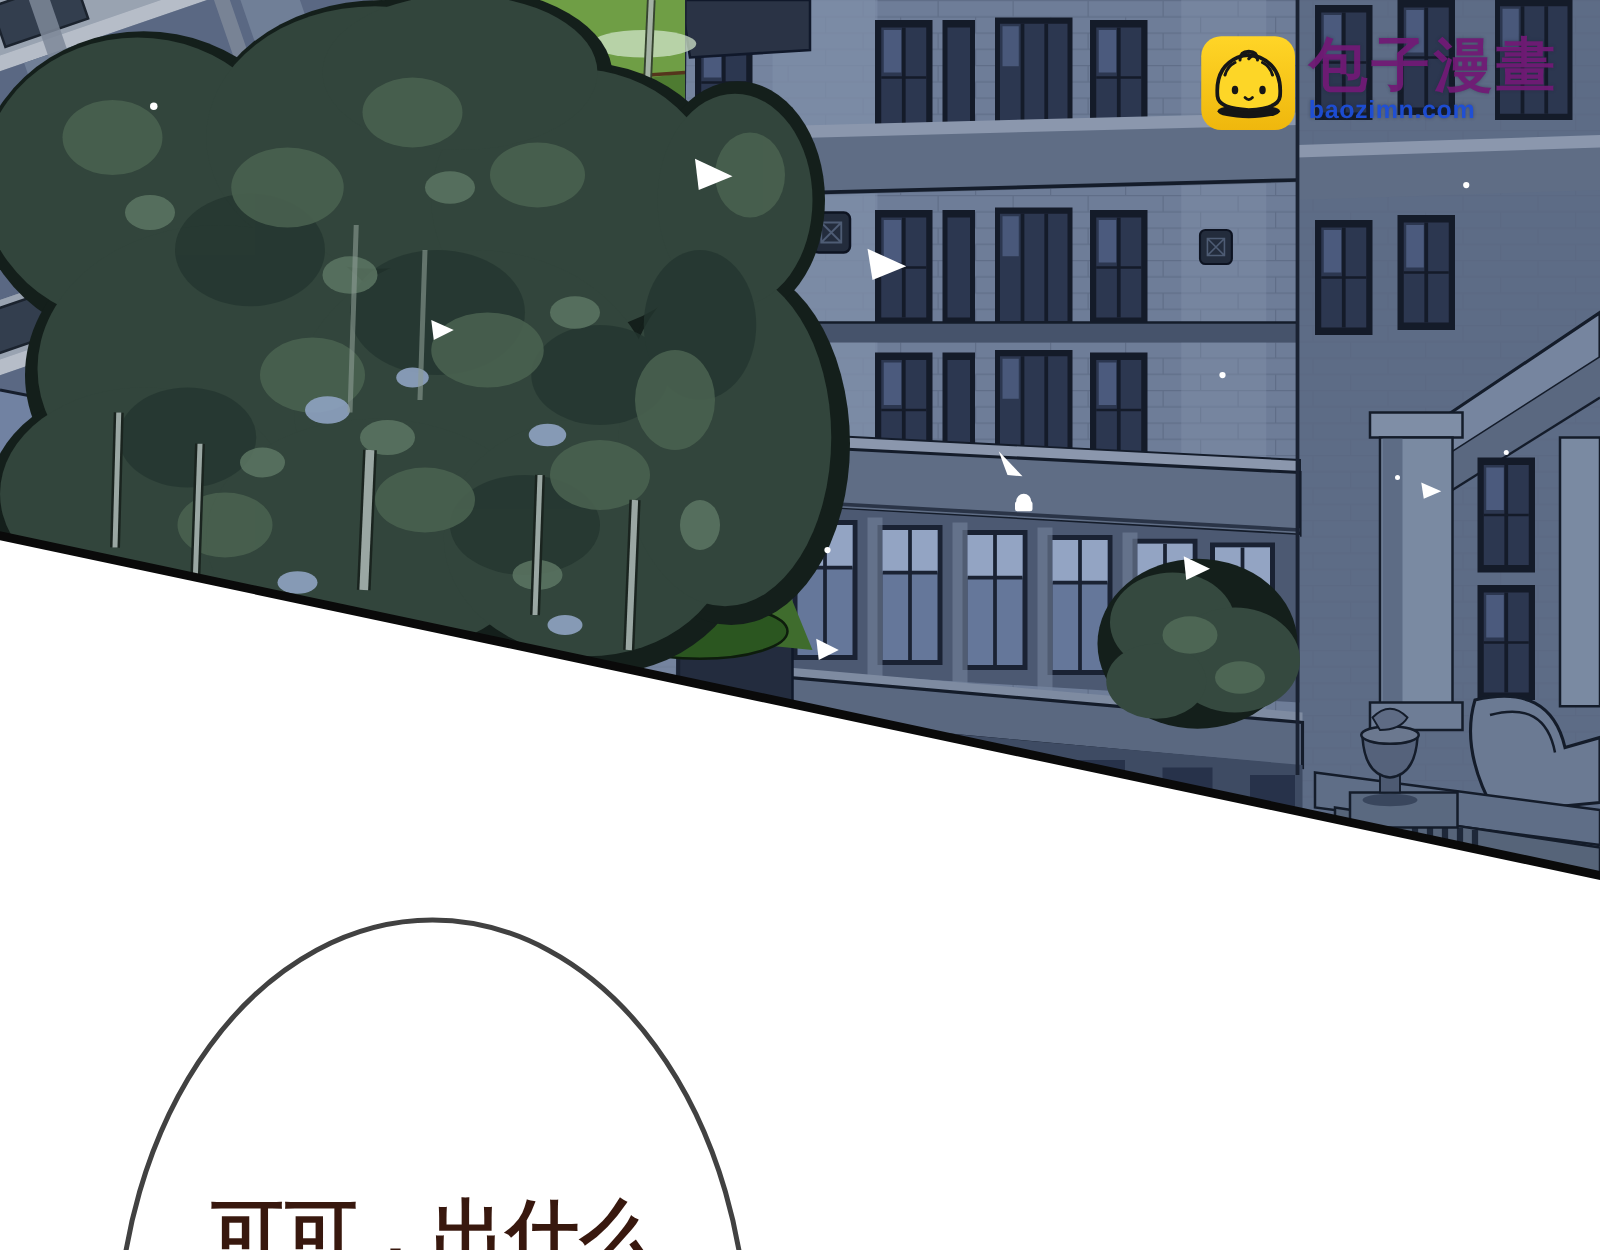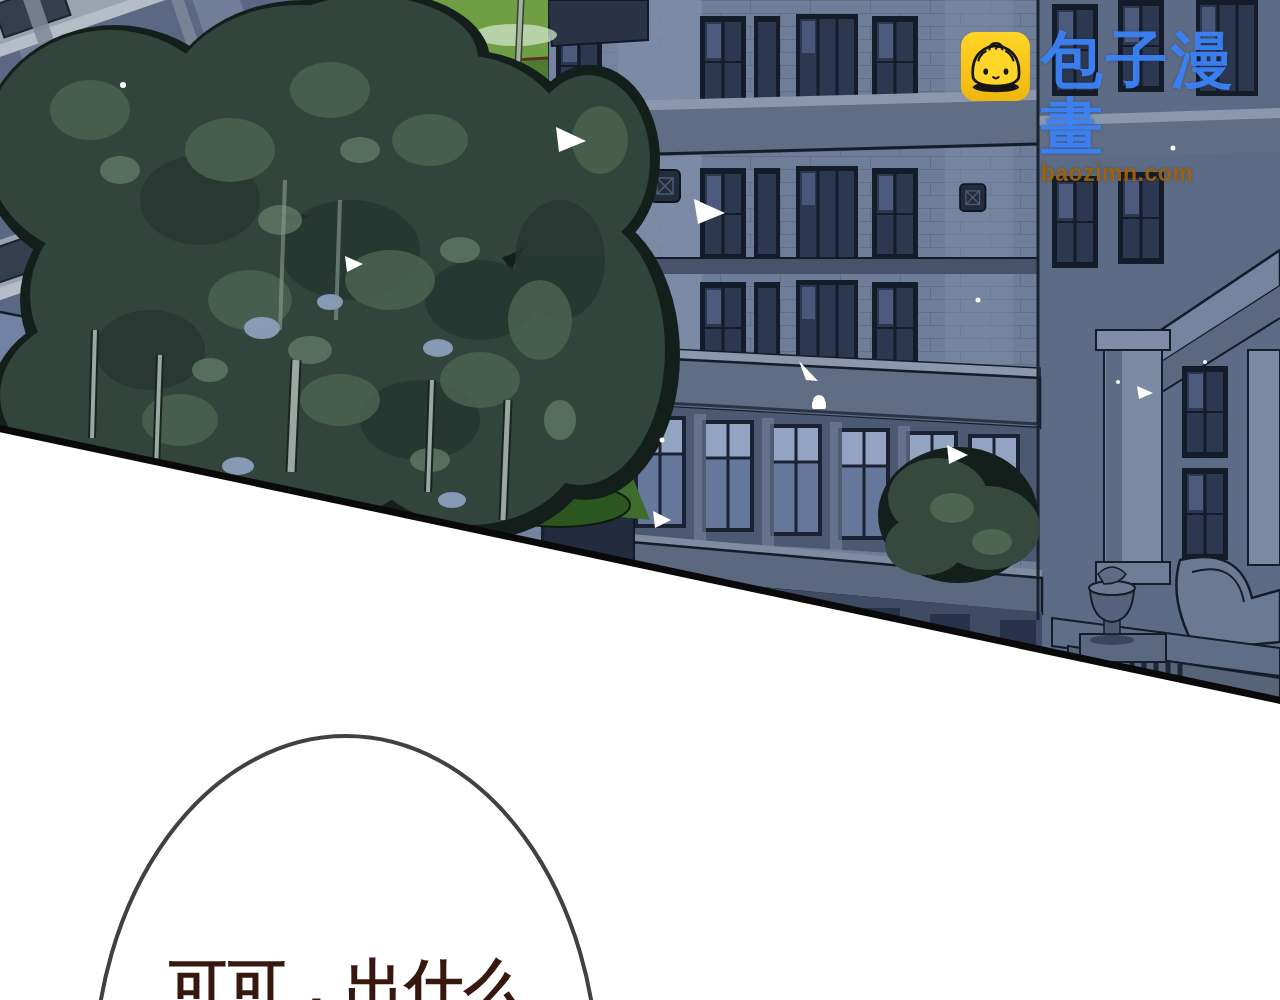--- a/index.html
+++ b/index.html
@@ -2,23 +2,23 @@
 <html><head>
 <meta charset="utf-8">
 <style>
   html,body{margin:0;padding:0;background:#ffffff;}
   #page{position:relative;width:1280px;height:1000px;overflow:hidden;background:#ffffff;
         font-family:"Liberation Sans",sans-serif;}
   #scene{position:absolute;left:0;top:0;}
   .watermark{position:absolute;left:960px;top:27px;display:flex;align-items:flex-start;gap:9px;
              pointer-events:none;}
   .wm-text{display:flex;flex-direction:column;}
-  .wm-brand{font-size:62px;font-weight:bold;color:#3b82f6;letter-spacing:3px;line-height:1.08;
+  .wm-brand{font-size:47px;font-weight:bold;color:#701a75;letter-spacing:3px;line-height:1.08;
             opacity:.95;text-shadow:0 0 3px rgba(30,40,60,.45);}
-  .wm-url{font-size:23px;font-weight:bold;color:#a16207;letter-spacing:.5px;margin-top:-1px;
+  .wm-url{font-size:20px;font-weight:bold;color:#1d4ed8;letter-spacing:.5px;margin-top:-1px;
           opacity:.95;text-shadow:0 0 3px rgba(30,40,60,.45);}
   .bubble-text{position:absolute;left:96px;top:948px;width:500px;text-align:center;
                font-size:58px;font-weight:bold;color:#38180E;letter-spacing:1px;
                font-family:"Liberation Sans",sans-serif;white-space:nowrap;}
 </style>
 </head>
 <body>
 
 <div id="page">
 

